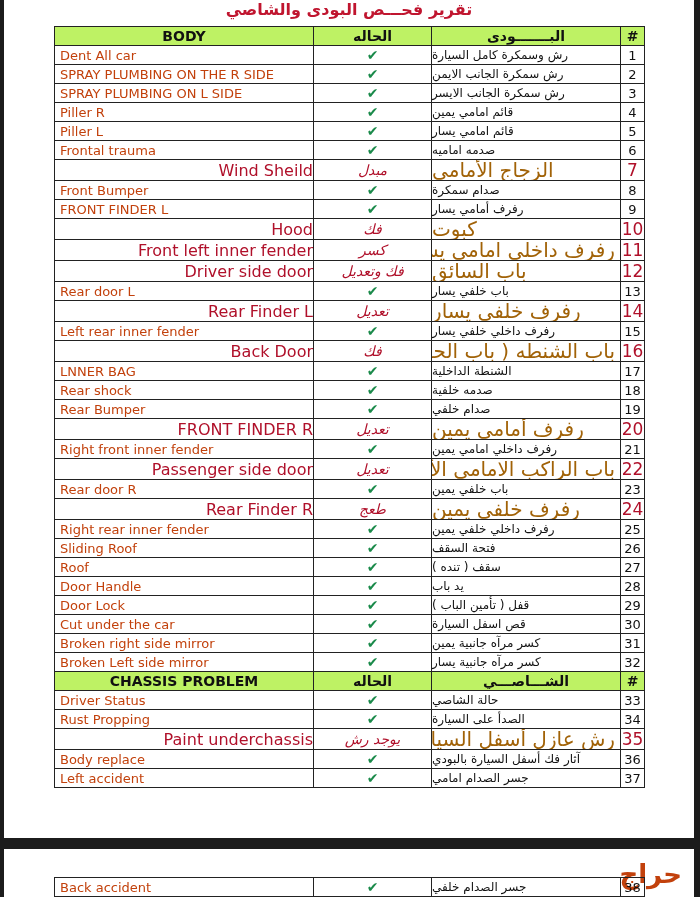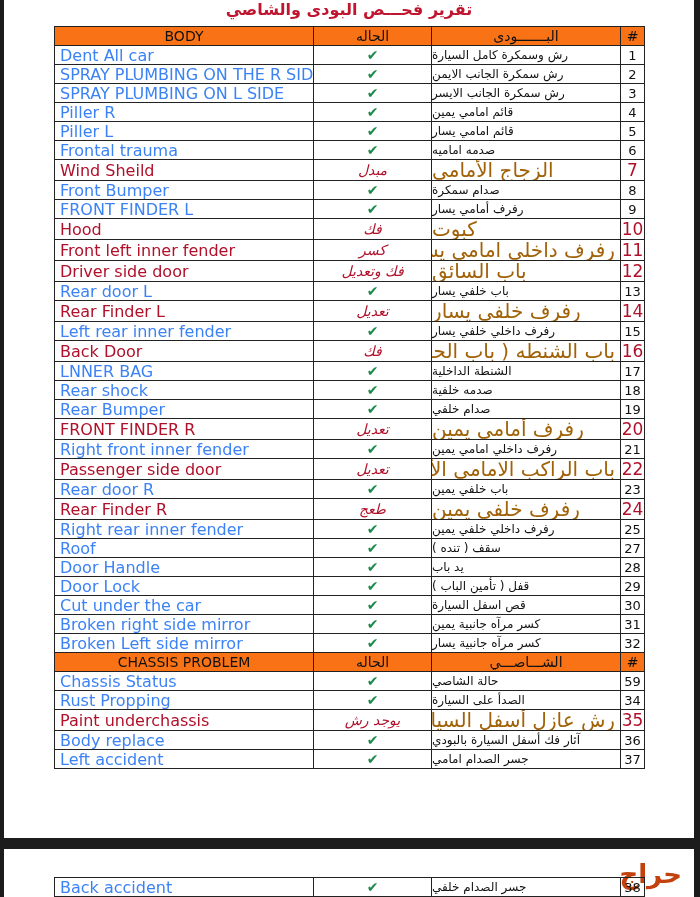--- a/index.html
+++ b/index.html
@@ -21,28 +21,28 @@
     position:absolute; border-collapse:collapse; table-layout:fixed;
   }
   #body-table { left:50px; top:26px; width:590px; }
   #page2-table { left:50px; top:28px; width:590px; }
   td, th {
     border:1.4px solid #222; padding:0; height:18px; line-height:17px;
     overflow:hidden; white-space:nowrap;
   }
   col.c-en { width:259px; } col.c-st { width:118px; } col.c-ar { width:189px; } col.c-no { width:24px; }
   th.hdr {
-    background:#f97316; color:#111; font-weight:normal; font-size:14px; height:18px;margin-top:31px;
-  }
-  .en { text-align:left; padding-left:5px; font-size:16px; color:#3b82f6; }
+    background:#bef264; color:#111; font-weight:bold; font-size:14px; height:18px;margin-top:31px;
+  }
+  .en { text-align:left; padding-left:5px; font-size:13px; color:#c2410c; }
   .st { text-align:center; font-size:14px; }
   .ar { text-align:left; padding-right:5px; direction:rtl; font-size:12px; color:#111; }
   .no { text-align:center; font-size:13px; color:#111; }
   tr.hl td { height:20px; }
-  tr.hl .en { color:#b0102a; font-size:16px; }
+  tr.hl .en { color:#b0102a; font-size:16px;text-align:right; }
   tr.hl .st { color:#b0102a; font-size:14px;font-style:italic; }
   tr.hl .ar { color:#a16207; font-size:20px; }
   tr.hl .no { color:#b0102a; font-size:17px; }
   .check { color:#1a8a4a; font-weight:bold; }
   .watermark {
     position:absolute; right:12px; top:10px; color:#c2410c; font-size:26px; font-weight:bold; direction:rtl;
   }
 </style>
 </head>
 <body>
@@ -209,20 +209,26 @@
           <td class="ar">رفرف خلفي يمين</td>
           <td class="no">24</td>
         </tr>
         <tr>
           <td class="en">Right rear inner fender</td>
           <td class="st"><span class="check">✔</span></td>
           <td class="ar">رفرف داخلي خلفي يمين</td>
           <td class="no">25</td>
         </tr>
         <tr>
+          <td class="en">Sliding Roof</td>
+          <td class="st"><span class="check">✔</span></td>
+          <td class="ar">فتحة السقف</td>
+          <td class="no">26</td>
+        </tr>
+        <tr>
           <td class="en">Roof</td>
           <td class="st"><span class="check">✔</span></td>
           <td class="ar">سقف ( تنده )</td>
           <td class="no">27</td>
         </tr>
         <tr>
           <td class="en">Door Handle</td>
           <td class="st"><span class="check">✔</span></td>
           <td class="ar">يد باب</td>
           <td class="no">28</td>
@@ -255,24 +261,24 @@
     <tbody>
       <tr>
         <th class="hdr">CHASSIS PROBLEM</th>
         <th class="hdr">الحاله</th>
         <th class="hdr" style="direction:rtl">الشـــاصـــي</th>
         <th class="hdr">#</th>
       </tr>
     </tbody>
     <tbody id="chassis-rows">
         <tr>
-          <td class="en">Chassis Status</td>
+          <td class="en">Driver Status</td>
           <td class="st"><span class="check">✔</span></td>
           <td class="ar">حالة الشاصي</td>
-          <td class="no">59</td>
+          <td class="no">33</td>
         </tr>
         <tr>
           <td class="en">Rust Propping</td>
           <td class="st"><span class="check">✔</span></td>
           <td class="ar">الصدأ على السيارة</td>
           <td class="no">34</td>
         </tr>
         <tr class="hl">
           <td class="en">Paint underchassis</td>
           <td class="st">يوجد رش</td>

